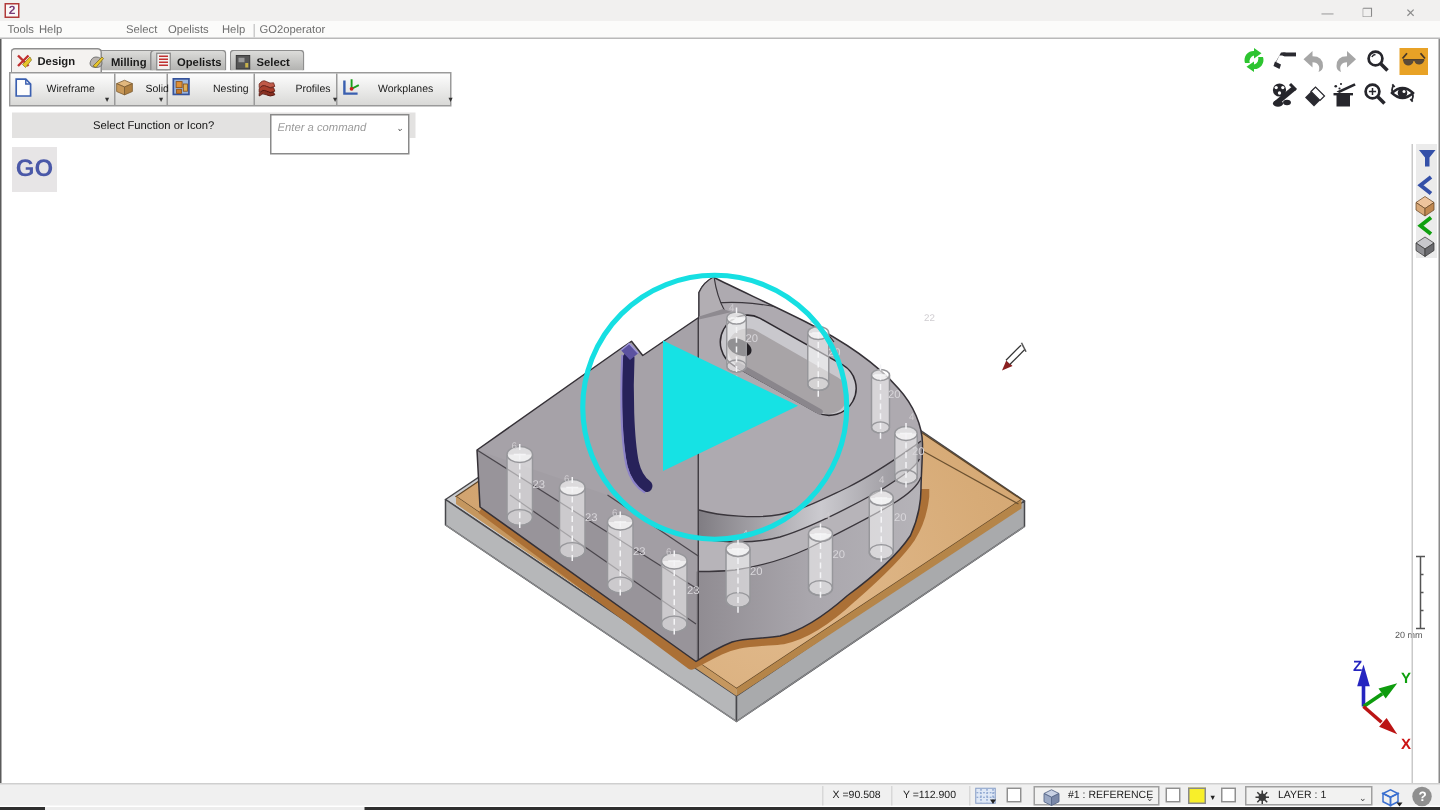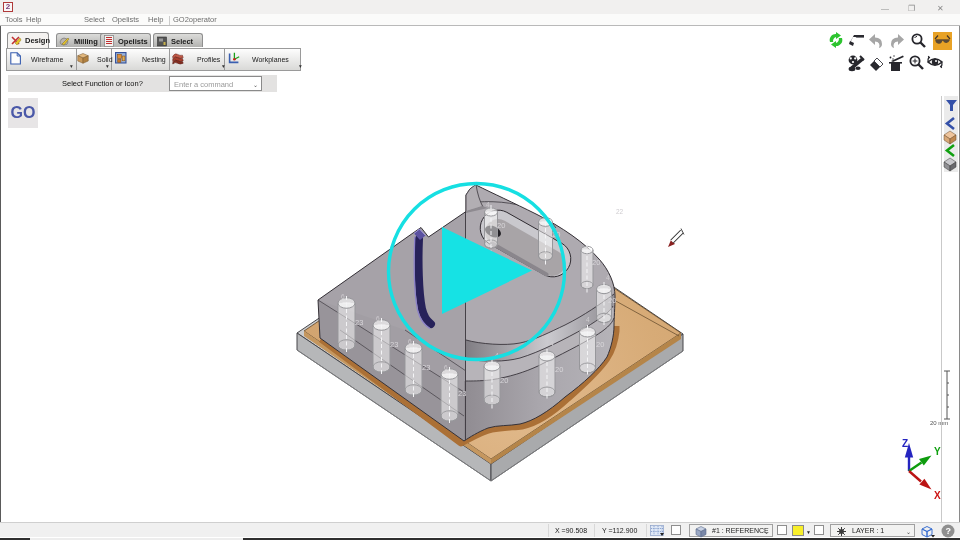--- a/index.html
+++ b/index.html
@@ -30,21 +30,21 @@
   
   #toolrow { left:6px; top:48px; width:295px; height:23px; background:linear-gradient(#fdfdfd,#d9d9d7);
      border:1px solid #9a9a9a; }
   .tbtn { position:absolute; top:0; height:21px; border-right:1px solid #9a9a9a; }
   .tbtn span { position:absolute; font-size:7px; color:#1a1a1a; top:7px; }
   .tbtn span.tarrow { position:absolute; font-size:5.5px; color:#333; top:14px; }
 
   
   #selbar { left:8px; top:75px; width:269px; height:17px; background:#e3e2e1; }
   #selbar .lbl { position:absolute; left:54px; top:4px; font-size:7.5px; color:#111;text-align:right; }
-  #combo { position:absolute; left:161px; top:1px; width:93px; height:15px; background:#fff; border:1px solid #8a8a8a; }
+  #combo { position:absolute; left:172px; top:1px; width:93px; height:27px; background:#fff; border:1px solid #8a8a8a;font-style:italic; }
   #combo .ph { position:absolute; left:4px; top:3px; font-size:7.5px; color:#9a9a9a; }
   #combo .ar { position:absolute; right:3px; top:4px; font-size:6px; color:#555; }
 
   
   #gologo { left:8px; top:98px; width:30px; height:30px; background:#e7e5e6; color:#4a58a8;
      font-size:16px; font-weight:bold; text-align:center; line-height:30px; letter-spacing:0px; }
 
   
   #lborder { left:0; top:26px; width:1px; height:510px; background:#5a5a5a; }
   #rborder { left:959px; top:26px; width:1px; height:510px; background:#8a8a8a; }
@@ -78,21 +78,21 @@
   <div class="menuitem" style="left:5px;">Tools</div>
   <div class="menuitem" style="left:26px;">Help</div>
   <div class="menuitem" style="left:50px;margin-top:36px;">Display</div>
   <div class="menuitem" style="left:84px;">Select</div>
   <div class="menuitem" style="left:112px;">Opelists</div>
   <div class="menuitem" style="left:148px;">Help</div>
   <div class="abs" style="left:169px; top:16px; width:1px; height:9px; background:#cccccc;"></div>
   <div class="menuitem" style="left:173px;">GO2operator</div>
 
   <div class="abs" id="tabrow"></div>
-  <div class="tab active" style="left:7px; width:42px;">
+  <div class="tab active" style="left:7px; width:61px;">
       <span>Design</span>
     </div>
   <div class="tab" style="left:56px; width:56px;">
       <span>Milling</span>
     </div>
   <div class="tab" style="left:100px; width:51px;">
       <span>Opelists</span>
     </div>
   <div class="tab" style="left:153px; width:50px;">
       <span>Select</span>

